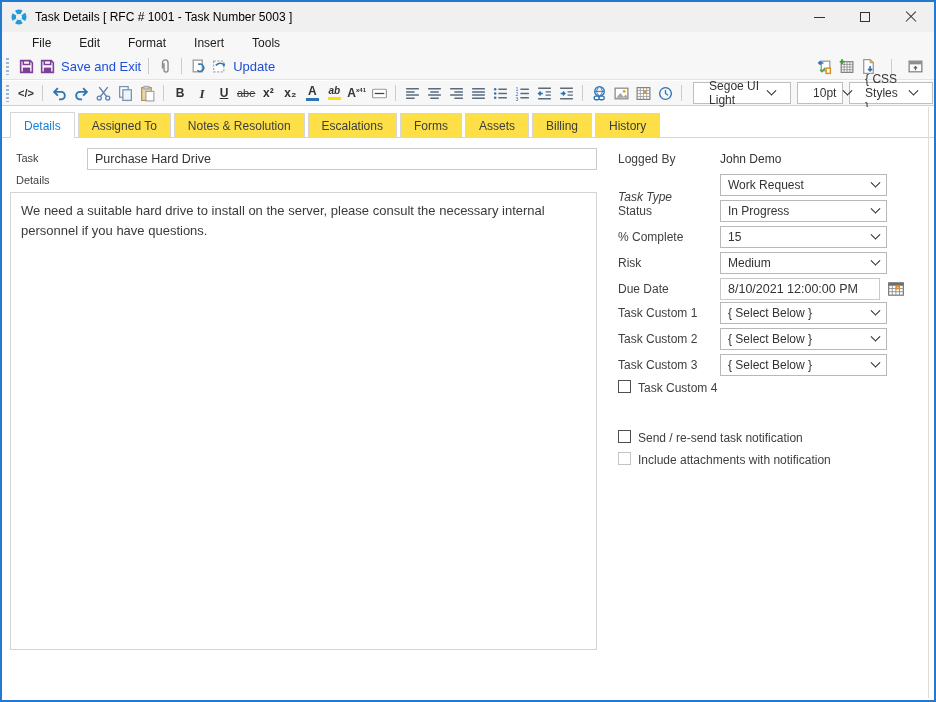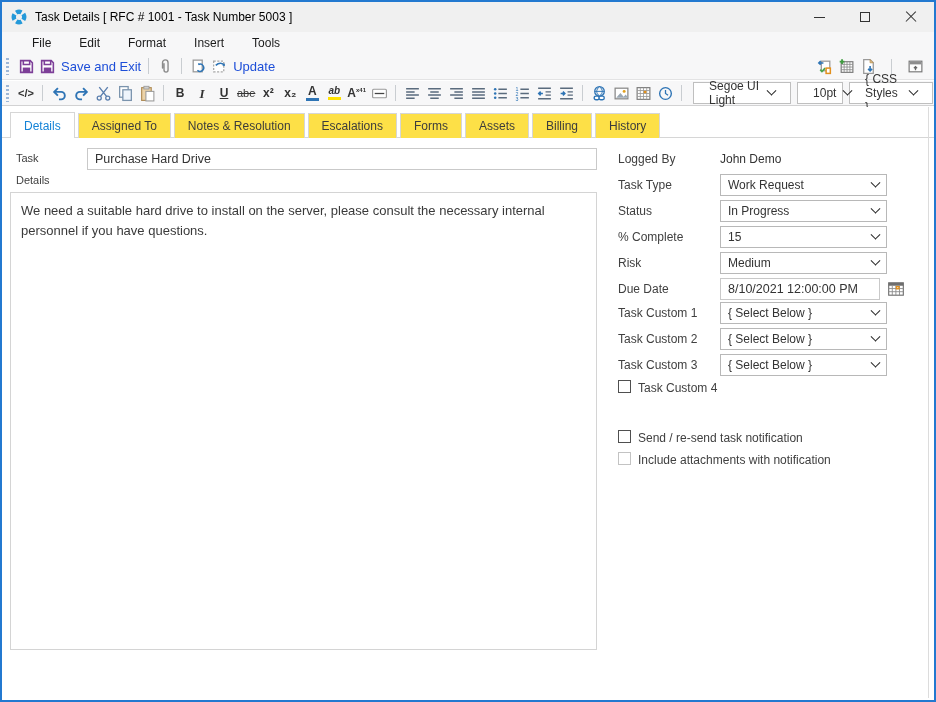--- a/index.html
+++ b/index.html
@@ -353,21 +353,21 @@
   <div class="content">
 
     <span class="field-label" style="left:14px; top:14px;">Task</span>
     <input class="text-input" style="left: 85px; top: 10px; width: 510px;" value="Purchase Hard Drive">
     <span class="field-label" style="left:14px; top:36px;">Details</span>
     <textarea class="details-area" style="">We need a suitable hard drive to install on the server, please consult the necessary internal personnel if you have questions.</textarea>
 
     <span class="row-label" style="top:14px;">Logged By</span>
     <span class="row-value" style="top:14px;">John Demo</span>
 
-    <span class="row-label" style="top:40px;">Task Type</span>
+    <span class="row-label" style="top:52px;font-style:italic;">Task Type</span>
     <span class="select-box" style="top:36px;">
       <span>Work Request</span>
       <span class="chev"></span>
     </span>
 
     <span class="row-label" style="top:66px;">Status</span>
     <span class="select-box" style="top:62px;">
       <span>In Progress</span>
       <span class="chev"></span>
     </span>

